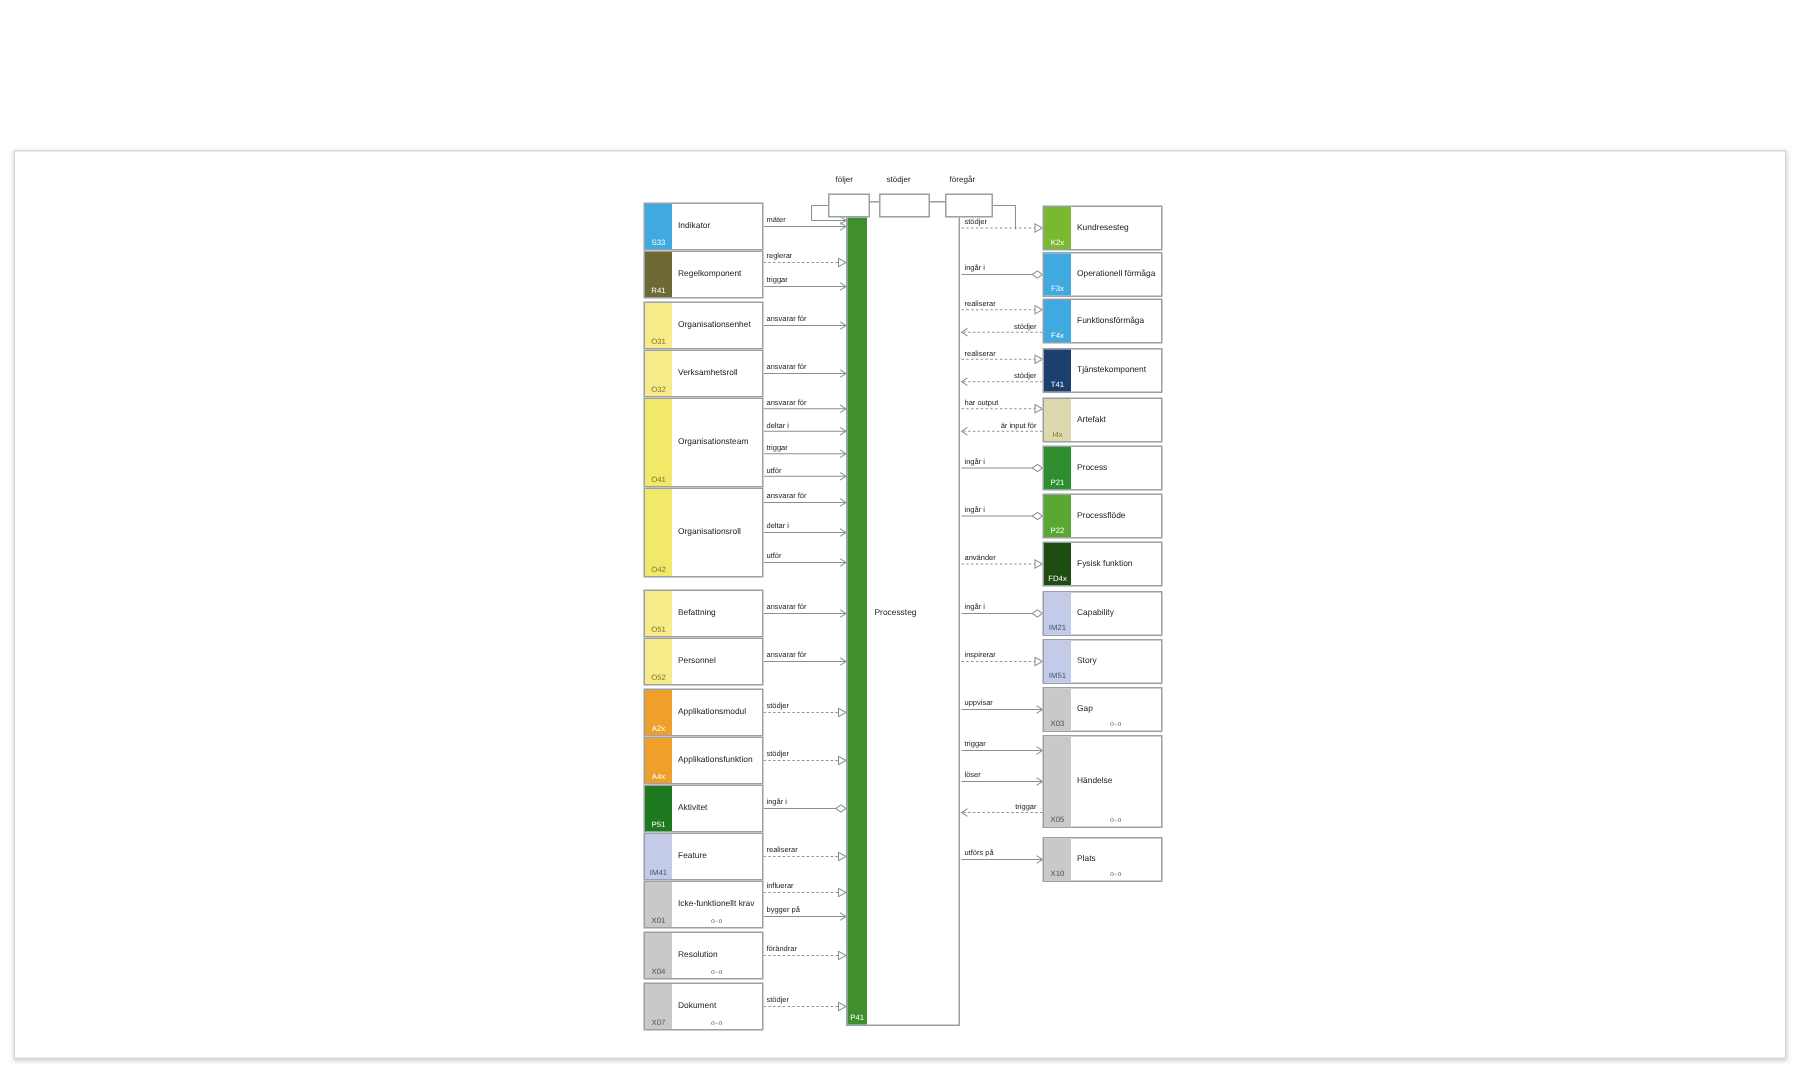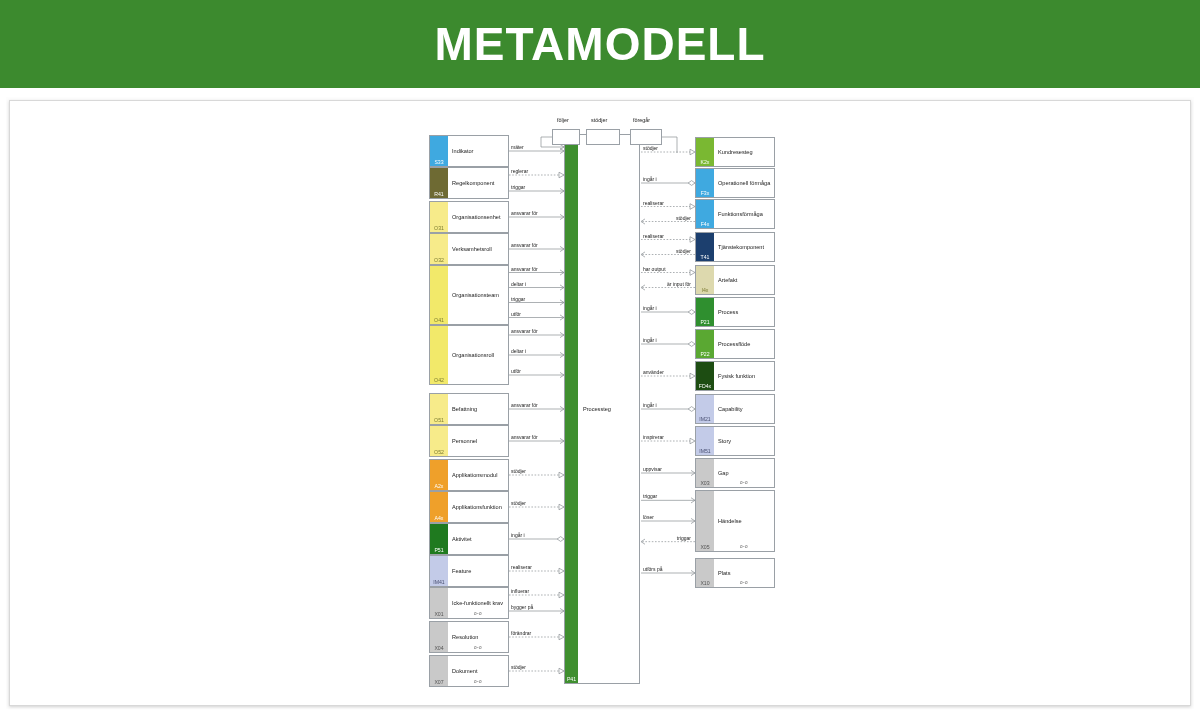--- a/index.html
+++ b/index.html
@@ -118,23 +118,20 @@
   .toplabel {
     position:absolute;
     font-size:5.4px; color:#1b1b1b; white-space:nowrap;
   }
 </style>
 </head>
 <body>
 
 <div id="app">
 
-  <div class="banner">
-    <div class="banner-title">METAMODELL</div>
-  </div>
 
   <div class="panel">
     <div class="panel-inner">
       <div class="diagram" id="diagram">
         <svg class="wires" id="wires" viewBox="0 0 1182 606" preserveAspectRatio="none">
             <line x1="499" y1="50" x2="554" y2="50" stroke="#8a8f94" stroke-width="0.7"></line>
             <polyline points="550,47.4 554,50 550,52.6" fill="none" stroke="#8a8f94" stroke-width="0.7"></polyline>
             <line x1="499" y1="74" x2="554" y2="74" stroke="#8a8f94" stroke-width="0.7" stroke-dasharray="1.6 1.6"></line>
             <polygon points="554,74 549,71.2 549,76.8" fill="#ffffff" stroke="#8a8f94" stroke-width="0.7"></polygon>
             <line x1="499" y1="90" x2="554" y2="90" stroke="#8a8f94" stroke-width="0.7"></line>

